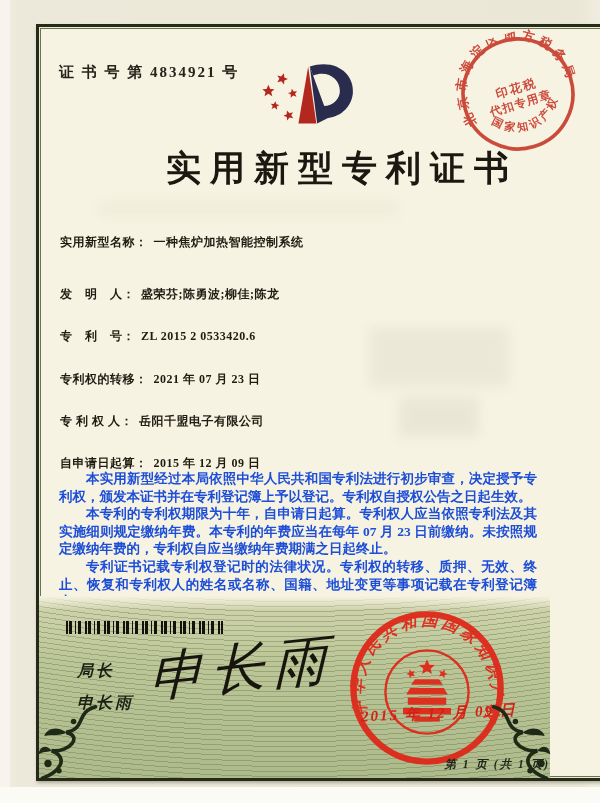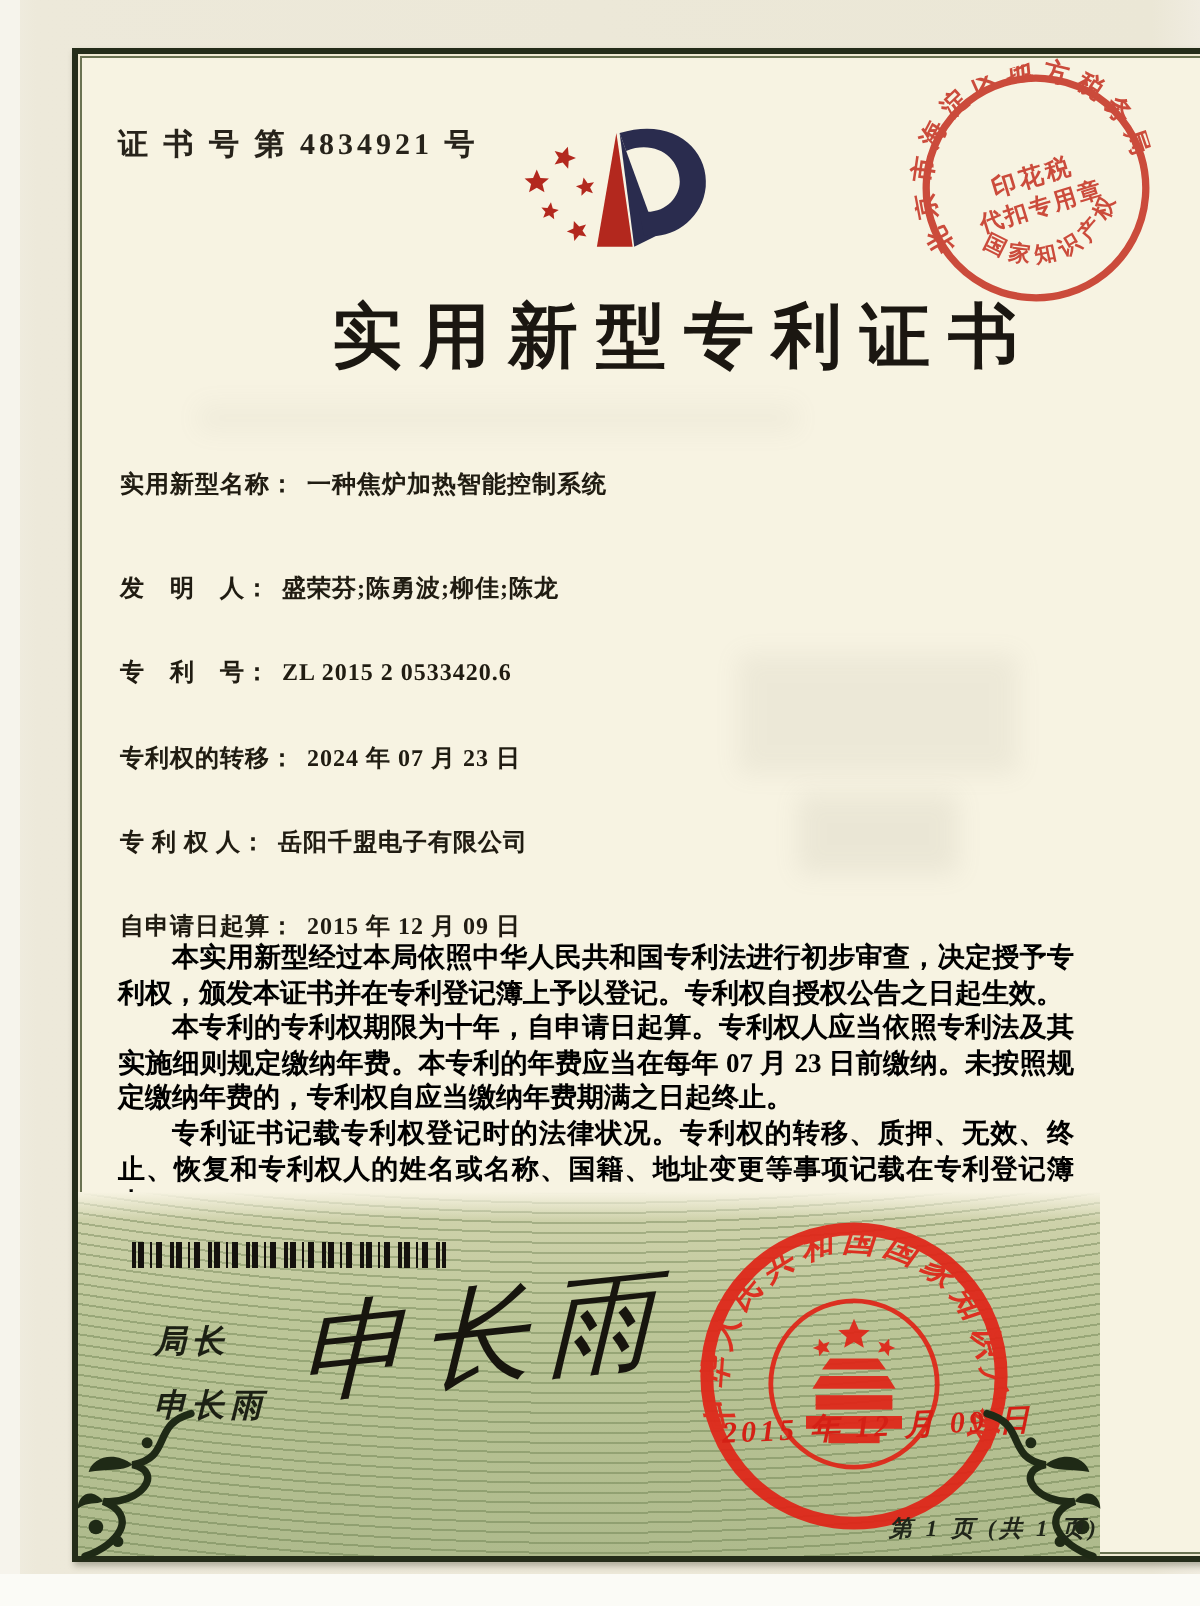--- a/index.html
+++ b/index.html
@@ -40,21 +40,21 @@
 
   .field{
     position:absolute;left:21px;
     font-size:12px;font-weight:bold;color:#201c12;letter-spacing:.5px;
     white-space:nowrap;
   }
   .field .val{margin-left:6px;}
 
   .paragraphs{
     position:absolute;left:20px;top:443px;width:478px;
-    font-size:13.5px;line-height:17.6px;color:#000000;
+    font-size:13.5px;line-height:17.6px;color:#1d4ed8;
     text-align:justify;
   }
   .paragraphs p{margin:0;text-indent:2em;font-weight:600;}
 
   
   .green-zone{
     position:absolute;left:0;bottom:0;width:511px;height:182px;
     background:
       repeating-radial-gradient(circle at 50% -1600px, rgba(70,95,45,.30) 0 1px, rgba(0,0,0,0) 1px 5px),
       linear-gradient(180deg,#d3d5b0 0,#bcc698 35%,#aeba8c 100%);
@@ -156,21 +156,21 @@
   <div class="field" style="top:207px">
     <span>实用新型名称：</span><span class="val">一种焦炉加热智能控制系统</span>
   </div>
   <div class="field" style="top:259px">
     <span>发　明　人：</span><span class="val">盛荣芬;陈勇波;柳佳;陈龙</span>
   </div>
   <div class="field" style="top:301px">
     <span>专　利　号：</span><span class="val">ZL 2015 2 0533420.6</span>
   </div>
   <div class="field" style="top:344px">
-    <span>专利权的转移：</span><span class="val">2024 年 07 月 23 日</span>
+    <span>专利权的转移：</span><span class="val">2021 年 07 月 23 日</span>
   </div>
   <div class="field" style="top:386px">
     <span>专 利 权 人：</span><span class="val">岳阳千盟电子有限公司</span>
   </div>
   <div class="field" style="top:428px">
     <span>自申请日起算：</span><span class="val">2015 年 12 月 09 日</span>
   </div>
 
   <div class="paragraphs">
     <p>本实用新型经过本局依照中华人民共和国专利法进行初步审查，决定授予专利权，颁发本证书并在专利登记簿上予以登记。专利权自授权公告之日起生效。</p>

